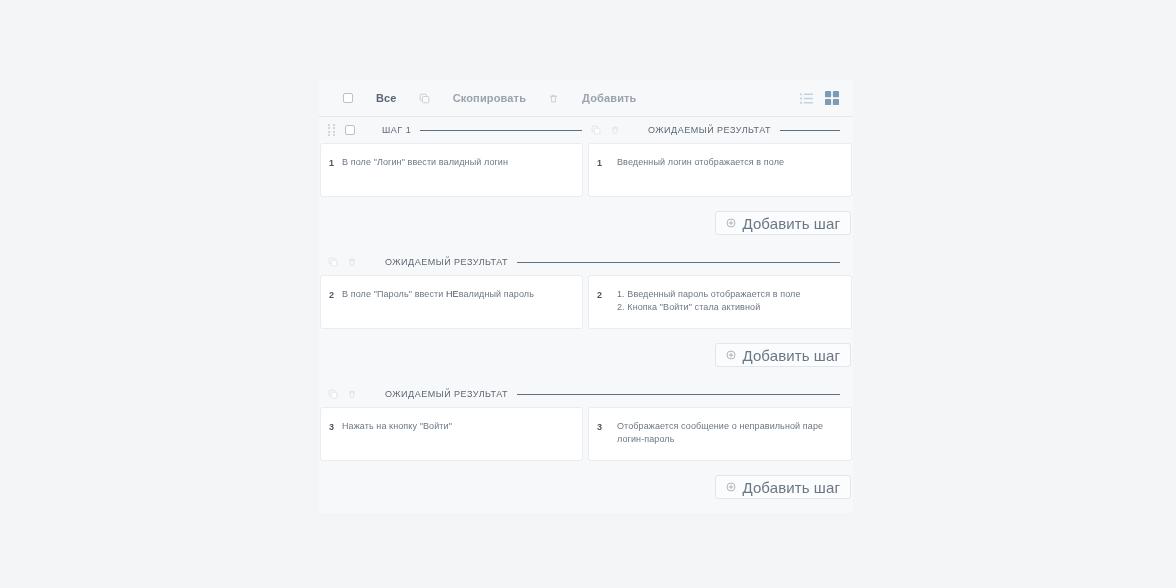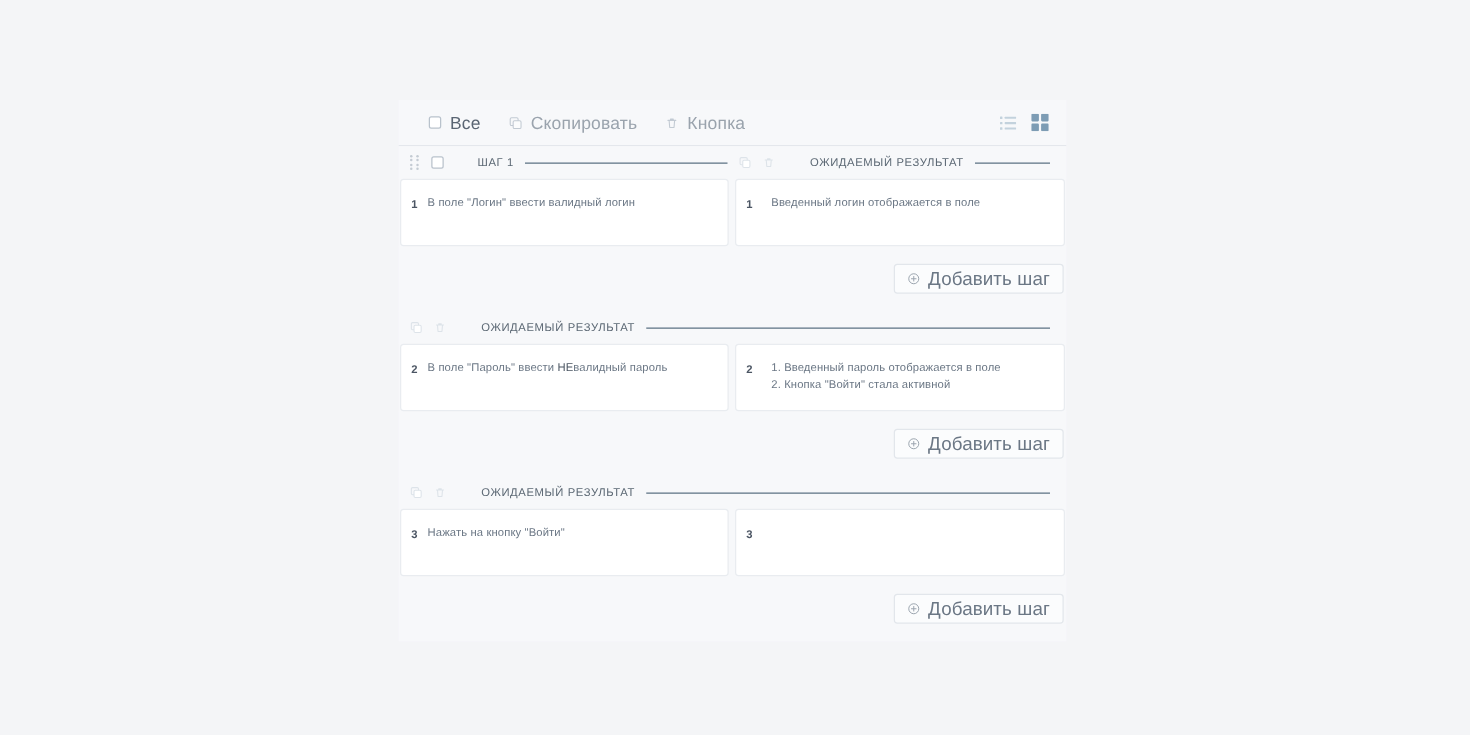--- a/index.html
+++ b/index.html
@@ -34,25 +34,26 @@
   }
   .tb-group {
     display: flex;
     align-items: center;
     gap: 22px;
     flex: 1;
   }
   .tb-item {
     display: flex;
     align-items: center;
-    gap: 7px;
-    font-size: 14px;
+    gap: 23px;
+    font-size: 11px;
     color: #9aa3ad;
     letter-spacing: .15px;
     white-space: nowrap;
+    font-weight: bold;
   }
   .tb-item.active { color: #5a6573; }
 
   .cbox {
     width: 10px;
     height: 10px;
     border: 1px solid #b9c2cc;
     border-radius: 2px;
     background: #fff;
     box-sizing: border-box;
@@ -207,21 +208,21 @@
           <rect x="1.5" y="1.5" width="8" height="8" rx="1.4" fill="none" stroke="#c2cad3" stroke-width="1.1"></rect>
           <rect x="4.5" y="4.5" width="8" height="8" rx="1.4" fill="#fbfcfd" stroke="#c2cad3" stroke-width="1.1"></rect>
         </svg>
         <span>Скопировать</span>
       </div>
 
       <div class="tb-item">
         <svg class="ic" width="11" height="11" viewBox="0 0 14 14">
           <path d="M3 4.2h8M5.6 4.2V2.9h2.8v1.3M4.2 4.2l.6 7.3h4.4l.6-7.3" fill="none" stroke="#c2cad3" stroke-width="1.1" stroke-linecap="round" stroke-linejoin="round"></path>
         </svg>
-        <span>Кнопка</span>
+        <span>Добавить</span>
       </div>
     </div>
 
     <div class="view-toggles">
       <svg width="13" height="13" viewBox="0 0 16 16">
         <rect x="0" y="1.5" width="2.4" height="2.4" rx=".5" fill="#c3d2dd"></rect>
         <rect x="0" y="6.8" width="2.4" height="2.4" rx=".5" fill="#c3d2dd"></rect>
         <rect x="0" y="12.1" width="2.4" height="2.4" rx=".5" fill="#c3d2dd"></rect>
         <rect x="4.6" y="1.7" width="11.4" height="2" rx=".6" fill="#c3d2dd"></rect>
         <rect x="4.6" y="7" width="11.4" height="2" rx=".6" fill="#c3d2dd"></rect>
@@ -351,20 +352,23 @@
       </div>
     </div>
 
     <div class="step-body">
       <div class="card left">
         <span class="row-num">3</span>
         <span class="cell-text">Нажать на кнопку "Войти"</span>
       </div>
       <div class="card right">
         <span class="row-num">3</span>
+        <span class="cell-text" style="max-width:216px">
+            <span class="ln">Отображается сообщение о неправильной паре логин-пароль</span>
+          </span>
       </div>
     </div>
 
     <div class="add-strip">
       <span class="add-btn">
         <svg class="ic" width="10" height="10" viewBox="0 0 14 14">
           <circle cx="7" cy="7" r="5.6" fill="none" stroke="#9aa3ad" stroke-width="1.1"></circle>
           <path d="M7 4.4v5.2M4.4 7h5.2" stroke="#9aa3ad" stroke-width="1.1" stroke-linecap="round"></path>
         </svg>
         <span>Добавить шаг</span>

